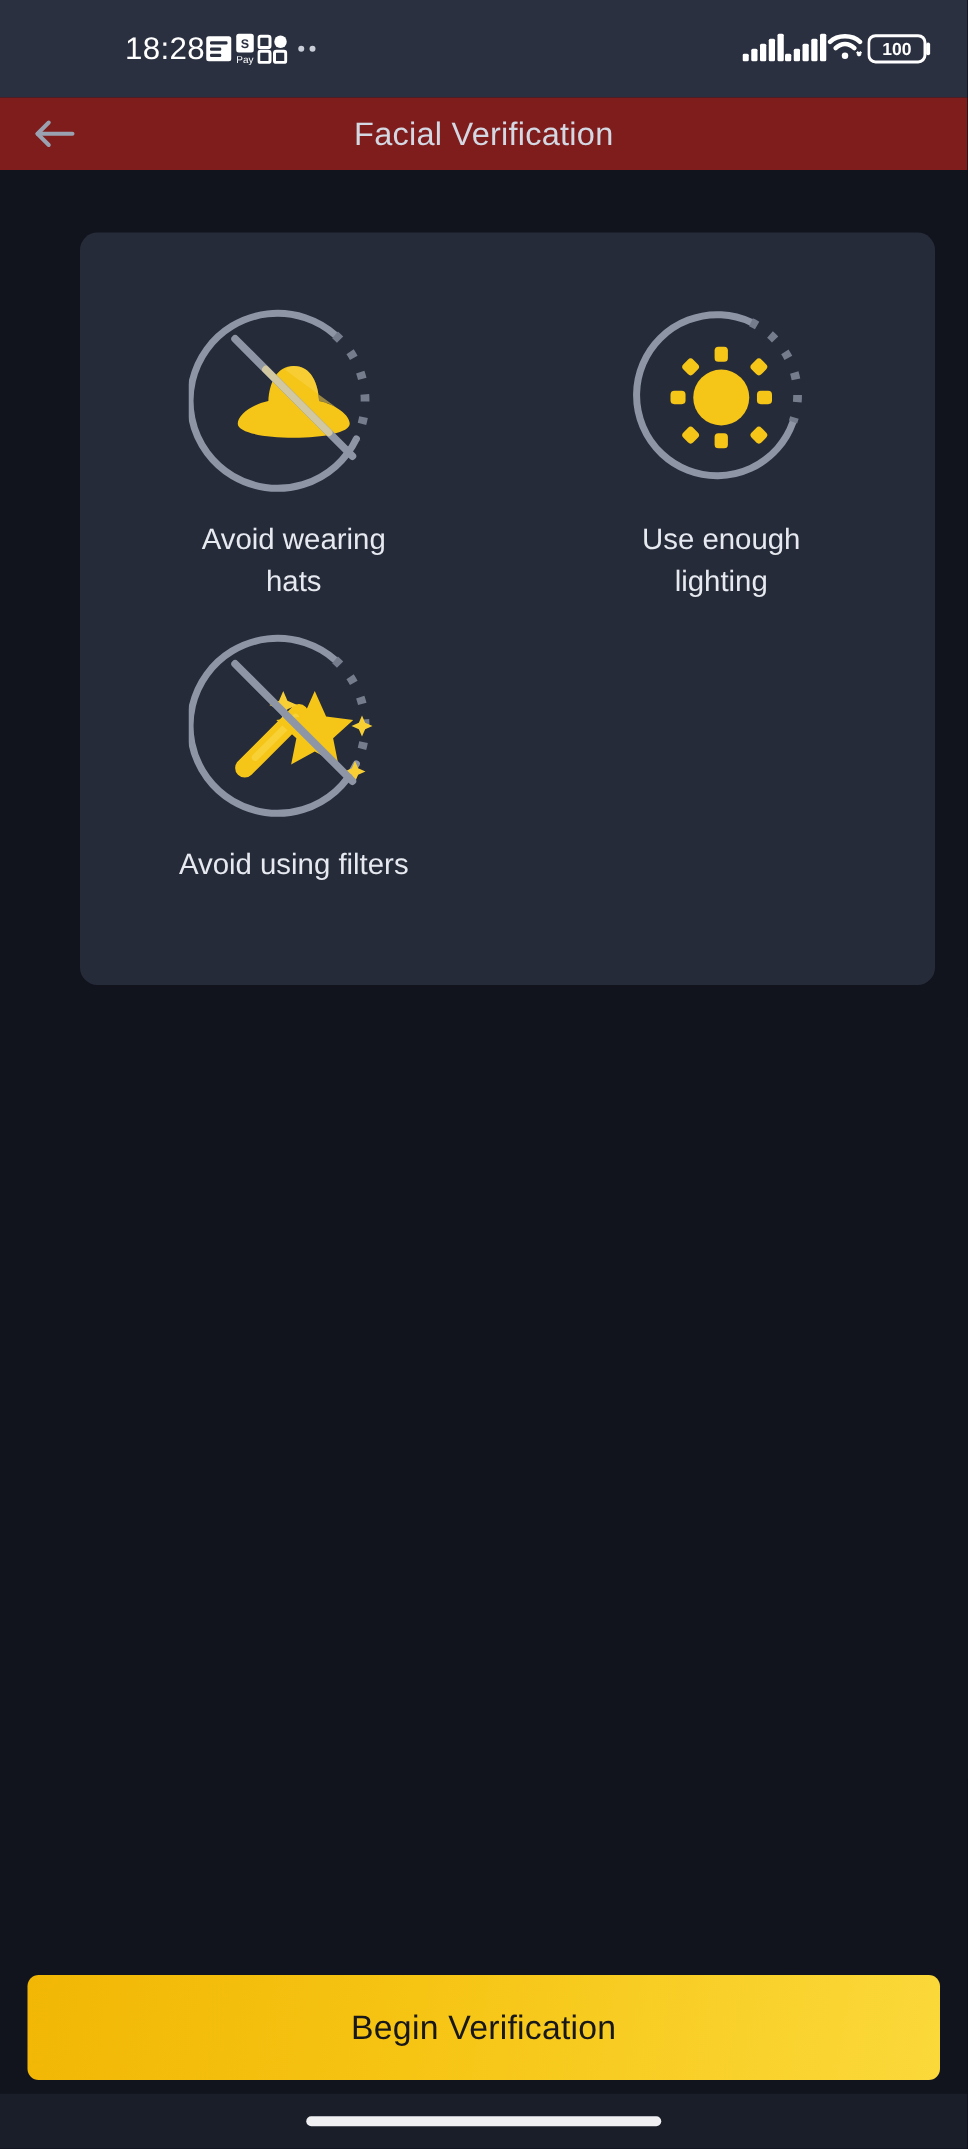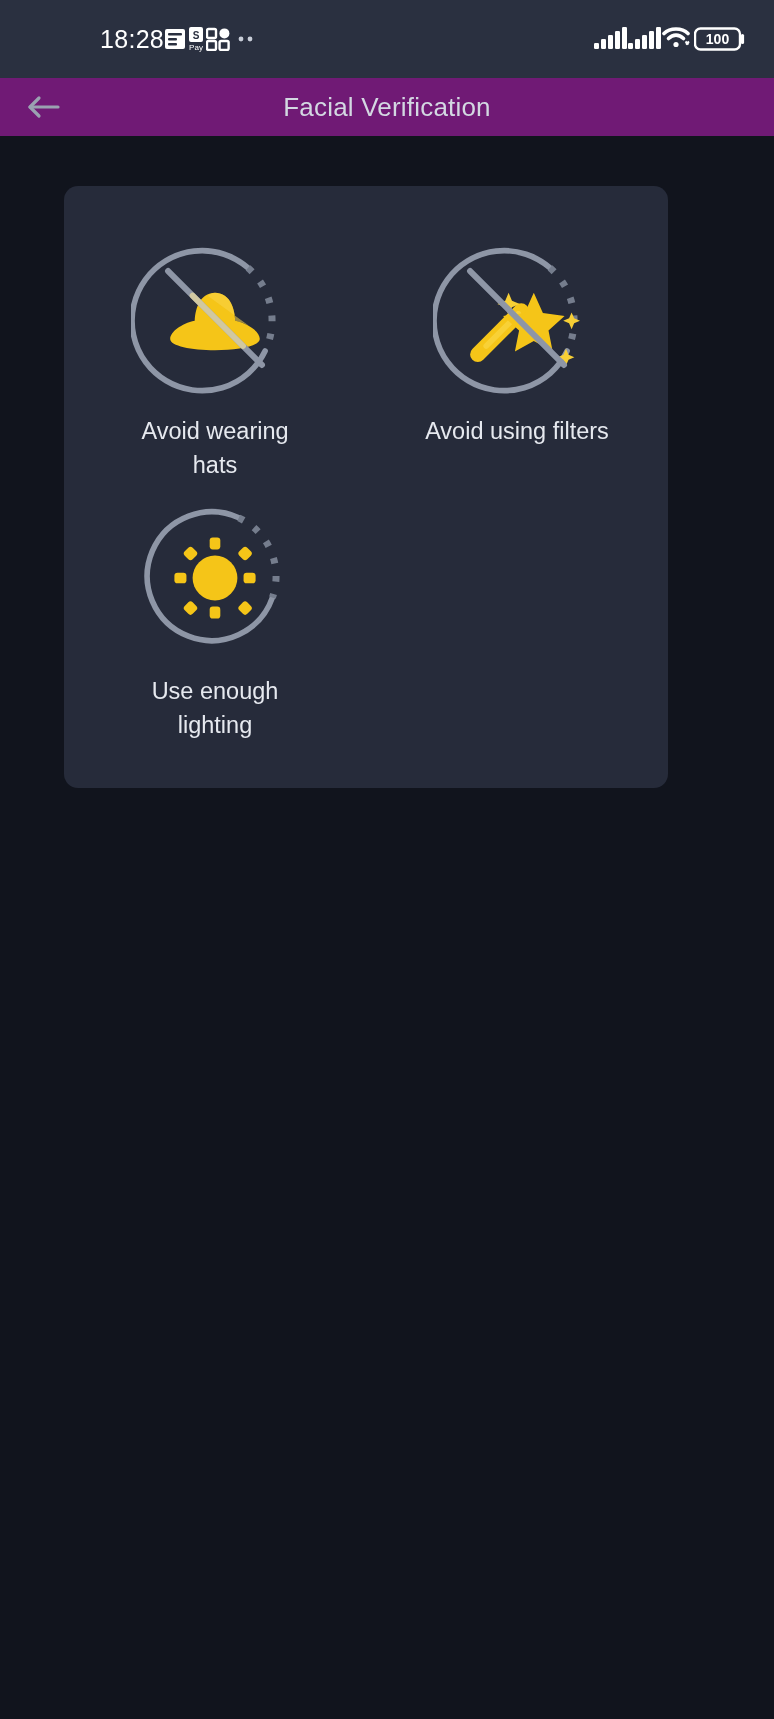--- a/index.html
+++ b/index.html
@@ -38,21 +38,21 @@
     letter-spacing: 0.3px;
     font-weight: 400;
   }
   .status-right { display: flex; align-items: flex-start; }
 
   .ic { display: block; }
 
   
   .app-bar {
     height: 58px;
-    background: #701a75;
+    background: #7f1d1d;
     display: flex;
     align-items: center;
     position: relative;
     flex: none;
     justify-content: center;
   }
   .back-btn {
     position: absolute;
     left: 14px;
     top: 0;
@@ -76,21 +76,21 @@
   .content {
     flex: 1;
     position: relative;
     background: #11141d;
   }
 
   .tips-card {
     position: absolute;
     left: 64px;
     top: 50px;
-    width: 604px;
+    width: 684px;
     height: 602px;
     background: #262b3a;
     border-radius: 14px;
   }
 
   .tips-grid {
     position: absolute;
     left: 0;
     top: 32px;
     width: 100%;
@@ -282,59 +282,65 @@
               <path d="M44 44 L80 80" stroke="#e8d9a0" stroke-width="4.2" stroke-linecap="round" opacity="0.75"></path>
             </svg>
           </div>
           <div class="tip-label">Avoid wearing hats</div>
         </div>
 
 
         <div class="tip">
           <div class="tip-icon">
             <svg width="168" height="168" viewBox="0 0 120 120">
-              <path d="M83.6 24.2 A50 50 0 1 0 95.8 83.6" stroke="#8e96a6" stroke-width="4" fill="none" stroke-linecap="round"></path>
-              <path d="M83.6 24.2 A50 50 0 0 1 95.8 83.6" stroke="#757d8d" stroke-width="5" fill="none" stroke-linecap="butt" stroke-dasharray="4 9"></path>
-
-              <path d="M32 86 L63 55" stroke="#f5c518" stroke-width="11" stroke-linecap="round"></path>
-              <path d="M38 80 L61 57" stroke="#fbd94a" stroke-width="4" stroke-linecap="round" opacity="0.6"></path>
-
-              <path d="M72 42 L78.5 56.5 L94 58.5 L82.5 69 L85.5 84 L72 76.5 L58.5 84 L61.5 69 L50 58.5 L65.5 56.5 Z" fill="#f5c518"></path>
-
-              <path d="M54 42 L56.4 47.6 L62 50 L56.4 52.4 L54 58 L51.6 52.4 L46 50 L51.6 47.6 Z" fill="#f7cf35"></path>
-              <path d="M99 56 L100.8 60.2 L105 62 L100.8 63.8 L99 68 L97.2 63.8 L93 62 L97.2 60.2 Z" fill="#f7cf35"></path>
-              <path d="M95 82 L96.8 86.2 L101 88 L96.8 89.8 L95 94 L93.2 89.8 L89 88 L93.2 86.2 Z" fill="#f7cf35"></path>
-
-              <path d="M26.5 26.5 L93.5 93.5" stroke="#8e96a6" stroke-width="4.4" stroke-linecap="round"></path>
-            </svg>
-          </div>
-          <div class="tip-label">Avoid using filters</div>
-        </div>
-
-        <div class="tip">
-          <div class="tip-icon">
-            <svg width="168" height="168" viewBox="0 0 120 120">
 
               <path d="M77 17 A46 46 0 1 0 101 74" stroke="#8e96a6" stroke-width="4" fill="none" stroke-linecap="round"></path>
 
               <path d="M77 17 A46 46 0 0 1 101 74" stroke="#757d8d" stroke-width="5" fill="none" stroke-linecap="butt" stroke-dasharray="4 9"></path>
 
               <circle cx="60" cy="60" r="16" fill="#f5c518"></circle>
 
               <rect x="56.2" y="31" width="7.6" height="8.6" rx="2.2" fill="#f5c518"></rect>
               <rect x="56.2" y="80.4" width="7.6" height="8.6" rx="2.2" fill="#f5c518"></rect>
               <rect x="31" y="56.2" width="8.6" height="7.6" rx="2.2" fill="#f5c518"></rect>
               <rect x="80.4" y="56.2" width="8.6" height="7.6" rx="2.2" fill="#f5c518"></rect>
               <rect x="38.5" y="38.5" width="8" height="8" rx="2.2" fill="#f5c518" transform="rotate(45 42.5 42.5)"></rect>
               <rect x="77.5" y="38.5" width="8" height="8" rx="2.2" fill="#f5c518" transform="rotate(45 81.5 42.5)"></rect>
               <rect x="38.5" y="77.5" width="8" height="8" rx="2.2" fill="#f5c518" transform="rotate(45 42.5 81.5)"></rect>
               <rect x="77.5" y="77.5" width="8" height="8" rx="2.2" fill="#f5c518" transform="rotate(45 81.5 81.5)"></rect>
             </svg>
           </div>
           <div class="tip-label">Use enough lighting</div>
         </div>
 
+        <div class="tip">
+          <div class="tip-icon">
+            <svg width="168" height="168" viewBox="0 0 120 120">
+              <path d="M83.6 24.2 A50 50 0 1 0 95.8 83.6" stroke="#8e96a6" stroke-width="4" fill="none" stroke-linecap="round"></path>
+              <path d="M83.6 24.2 A50 50 0 0 1 95.8 83.6" stroke="#757d8d" stroke-width="5" fill="none" stroke-linecap="butt" stroke-dasharray="4 9"></path>
+
+              <path d="M32 86 L63 55" stroke="#f5c518" stroke-width="11" stroke-linecap="round"></path>
+              <path d="M38 80 L61 57" stroke="#fbd94a" stroke-width="4" stroke-linecap="round" opacity="0.6"></path>
+
+              <path d="M72 42 L78.5 56.5 L94 58.5 L82.5 69 L85.5 84 L72 76.5 L58.5 84 L61.5 69 L50 58.5 L65.5 56.5 Z" fill="#f5c518"></path>
+
+              <path d="M54 42 L56.4 47.6 L62 50 L56.4 52.4 L54 58 L51.6 52.4 L46 50 L51.6 47.6 Z" fill="#f7cf35"></path>
+              <path d="M99 56 L100.8 60.2 L105 62 L100.8 63.8 L99 68 L97.2 63.8 L93 62 L97.2 60.2 Z" fill="#f7cf35"></path>
+              <path d="M95 82 L96.8 86.2 L101 88 L96.8 89.8 L95 94 L93.2 89.8 L89 88 L93.2 86.2 Z" fill="#f7cf35"></path>
+
+              <path d="M26.5 26.5 L93.5 93.5" stroke="#8e96a6" stroke-width="4.4" stroke-linecap="round"></path>
+            </svg>
+          </div>
+          <div class="tip-label">Avoid using filters</div>
+        </div>
+
       </div>
     </div>
 
+    <div class="footer">
+      <button class="primary-btn">Begin Verification</button>
+      <div class="nav-strip">
+        <div class="home-indicator"></div>
+      </div>
+    </div>
 
   </div>
 </div>
 
 </body></html>

